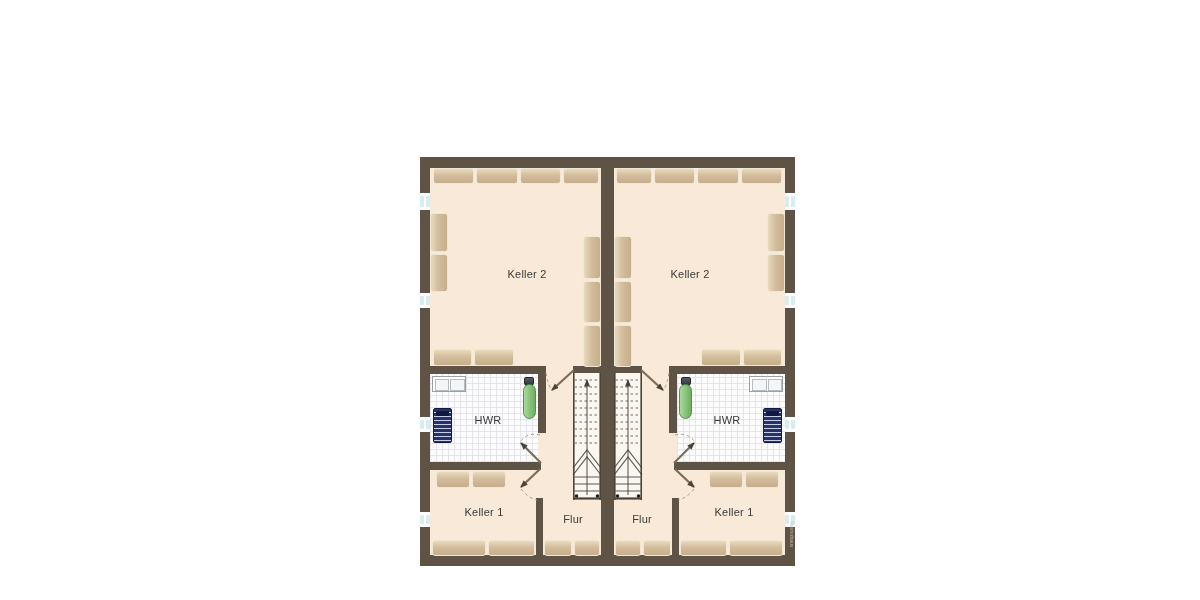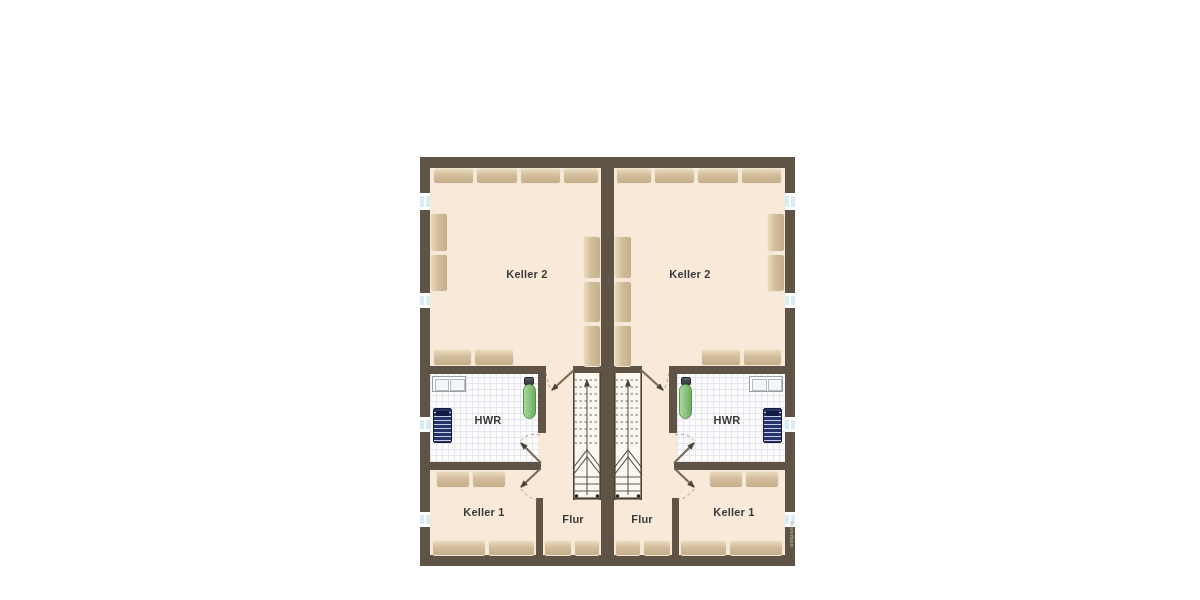--- a/index.html
+++ b/index.html
@@ -24,21 +24,21 @@
   
   .sink{background:#ffffff;border:1px solid #9aa0a8;}
   .sink .bowl{position:absolute;border:1px solid #b7bcc2;background:#f4f5f6;}
   .washer{background:repeating-linear-gradient(180deg,#26336b 0 3px,#c7cfe4 3px 4px);
           border:1px solid #14193a;border-radius:2px;}
   .washer .panel{position:absolute;left:2px;top:2px;right:2px;height:5px;background:#111a3e;border-radius:1px;}
   .board{background:linear-gradient(90deg,#a9d99b,#6fae62);border:1px solid #55914c;border-radius:7px;}
   .iron{background:linear-gradient(180deg,#565e66,#2e343a);border-radius:2px 2px 3px 3px;border:1px solid #23282d;}
   
   .label{color:#3a3a3a;font-size:11px;letter-spacing:.2px;white-space:nowrap;
-         transform:translate(-50%,-50%);font-weight:bold;}
+         transform:translate(-50%,-50%);}
   .watermark{color:#c9bdab;font-size:4.5px;line-height:5px;writing-mode:vertical-rl;
              letter-spacing:.3px;overflow:hidden;}
   svg.overlay{position:absolute;left:0;top:0;pointer-events:none;}
 </style>
 </head>
 <body>
 
 <div id="canvas">
 
   <div class="abs floor" style="left:430px;top:168px;width:355px;height:387px"></div>

